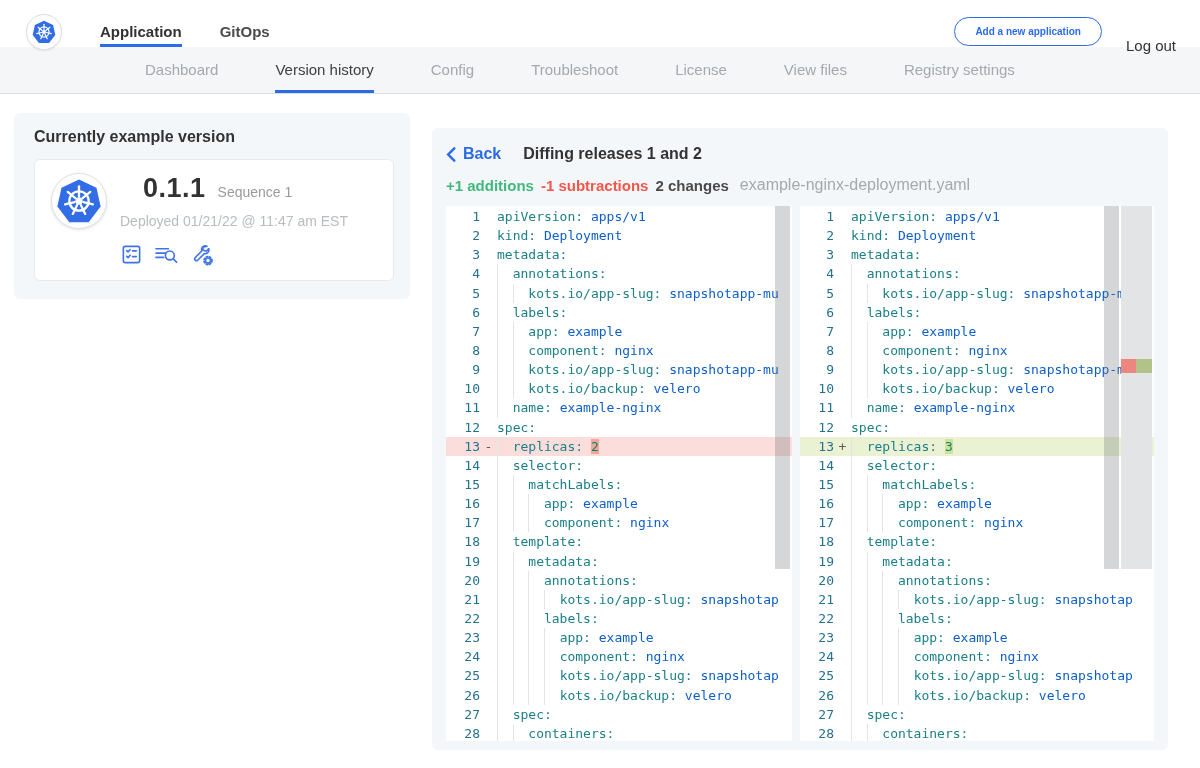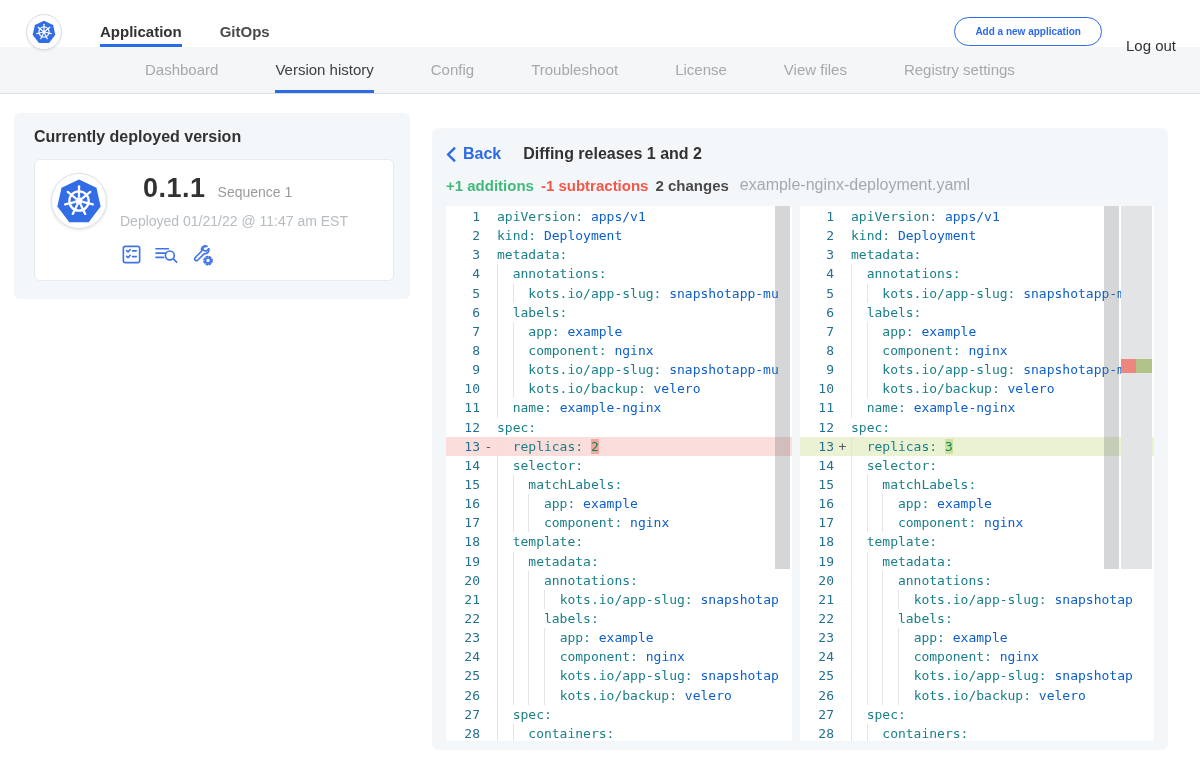--- a/index.html
+++ b/index.html
@@ -132,21 +132,21 @@
     <div class="snav-item">Config</div>
     <div class="snav-item">Troubleshoot</div>
     <div class="snav-item">License</div>
     <div class="snav-item">View files</div>
     <div class="snav-item">Registry settings</div>
   </nav>
 
 <main class="main">
 
   <section class="deployed-card">
-    <h2 class="deployed-title">Currently deployed version</h2>
+    <h2 class="deployed-title">Currently example version</h2>
     <div class="deployed-inner">
       <div class="big-logo">
         <svg width="46" height="46" viewBox="0 0 100 100">
           <polygon points="50,3 88,21 97,62 71,96 29,96 3,62 12,21" fill="#326de6"></polygon>
           <g stroke="#fff" stroke-width="5" fill="none" stroke-linecap="round">
             <circle cx="50" cy="50" r="21"></circle>
             <line x1="50" y1="40" x2="50" y2="18"></line>
             <line x1="57.8" y1="43.8" x2="74.5" y2="30.3"></line>
             <line x1="59.7" y1="52.2" x2="80.2" y2="57.1"></line>
             <line x1="54.3" y1="59" x2="63.5" y2="78"></line>

